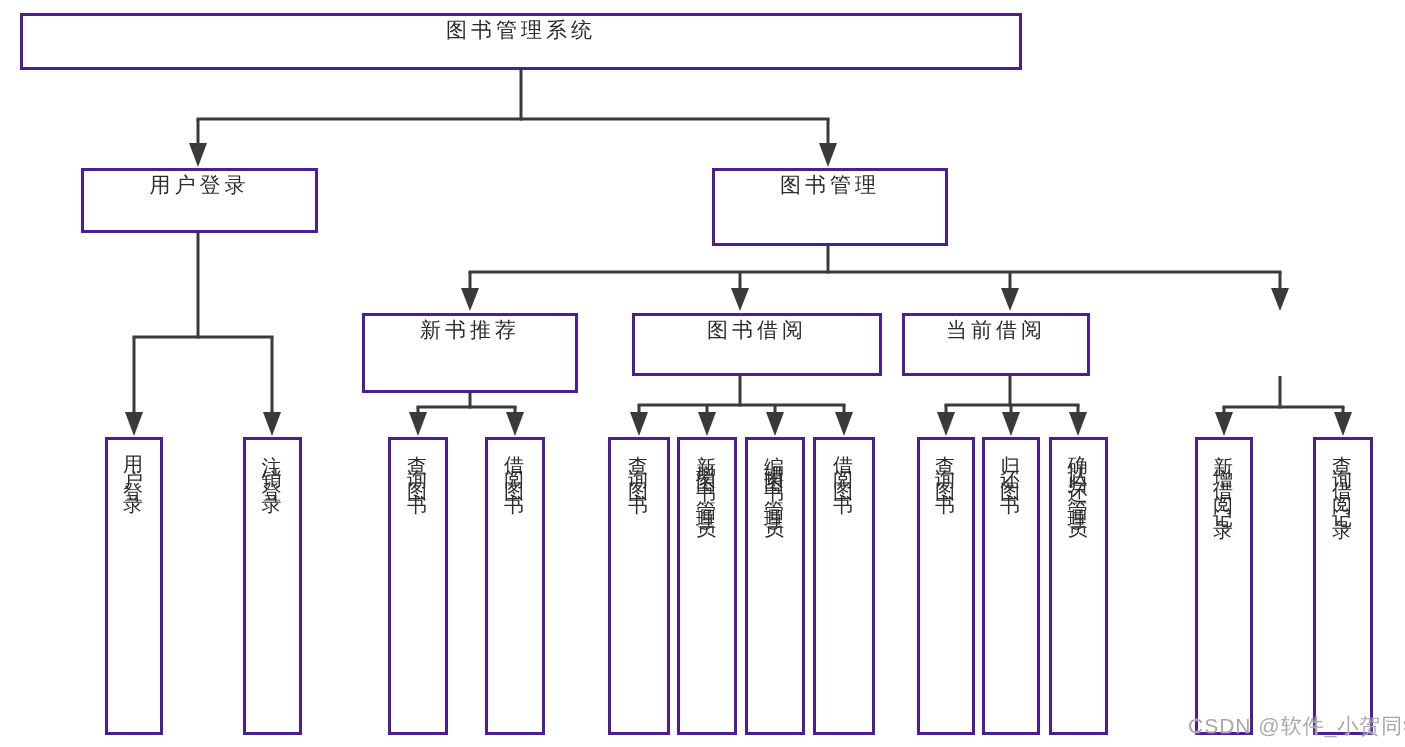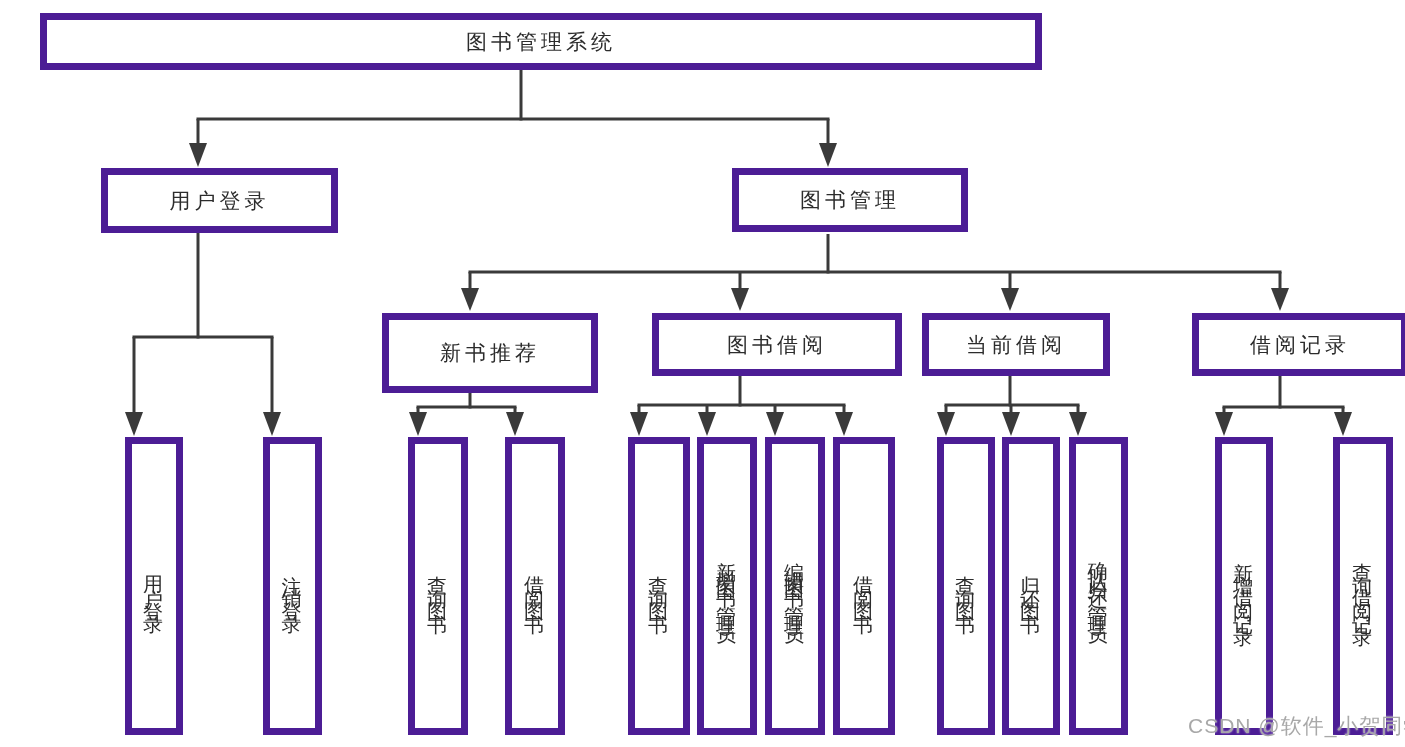--- a/index.html
+++ b/index.html
@@ -13,48 +13,47 @@
     overflow: hidden;
   }
   #wires {
     position: absolute;
     left: 0; top: 0;
     width: 1405px; height: 747px;
     pointer-events: none;
   }
   .node {
     position: absolute;
-    border: 7px solid #4c1d95;
+    border: 3px solid #4c1d95;
     background: #ffffff;
     display: flex;
-    align-items: center;
+    align-items: flex-start;
     justify-content: center;
     color: #2c2c2c;
-    margin-left: 20px;
   }
   .hlabel {
     font-size: 21px;
     letter-spacing: 4px;
     white-space: nowrap;
     color: #2c2c2c;
   }
   .vlabel {
     writing-mode: vertical-rl;
     text-orientation: mixed;
     font-size: 20px;
     letter-spacing: 13px;
     white-space: nowrap;
     color: #2c2c2c;
   }
   .vlabel.tight { letter-spacing: 9px; }
 
   
   .n-root   { left: 20px;   top: 13px;  width: 1002px; height: 57px; }
   .n-login  { left: 81px;   top: 168px; width: 237px;  height: 65px; }
-  .n-mgmt   { left: 712px;  top: 168px; width: 236px;  height: 64px; }
+  .n-mgmt   { left: 712px;  top: 168px; width: 236px;  height: 78px; }
   .n-l3-0   { left: 362px;  top: 313px; width: 216px;  height: 80px; }
   .n-l3-1   { left: 632px;  top: 313px; width: 250px;  height: 63px; }
   .n-l3-2   { left: 902px;  top: 313px; width: 188px;  height: 63px; }
   .n-l3-3   { left: 1172px; top: 313px; width: 216px;  height: 63px; }
   .leaf     { top: 437px; height: 298px; }
   .lf-0  { left: 105px;  width: 58px; }
   .lf-1  { left: 243px;  width: 59px; }
   .lf-2  { left: 388px;  width: 60px; }
   .lf-3  { left: 485px;  width: 60px; }
   .lf-4  { left: 608px;  width: 62px; }
@@ -174,23 +173,20 @@
 
   <div class="node n-l3-0">
     <span class="hlabel">新书推荐</span>
   </div>
   <div class="node n-l3-1">
     <span class="hlabel">图书借阅</span>
   </div>
   <div class="node n-l3-2">
     <span class="hlabel">当前借阅</span>
   </div>
-  <div class="node n-l3-3">
-    <span class="hlabel">借阅记录</span>
-  </div>
 
   <div class="node leaf lf-0">
     <span class="vlabel">用户登录</span>
   </div>
   <div class="node leaf lf-1">
     <span class="vlabel">注销登录</span>
   </div>
 
   <div class="node leaf lf-2">
     <span class="vlabel">查询图书</span>

